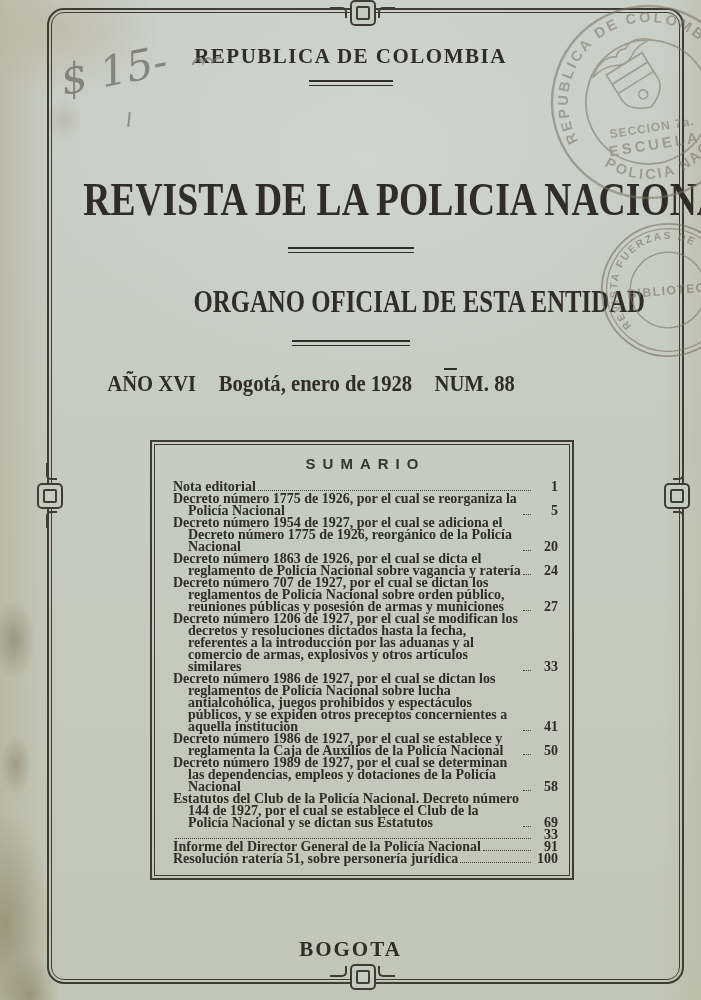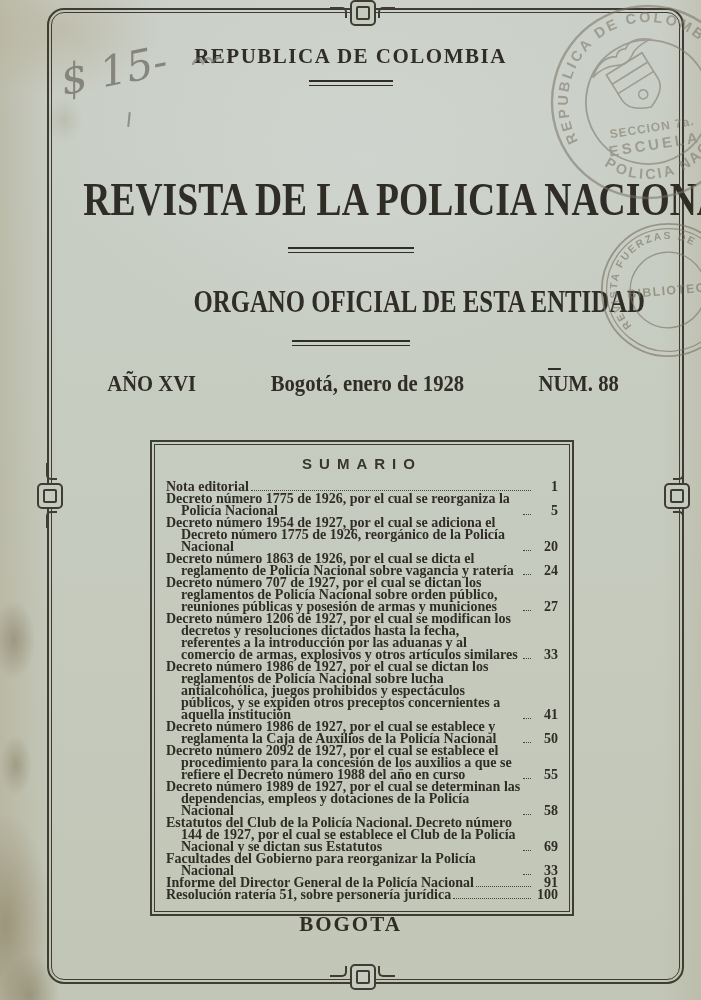--- a/index.html
+++ b/index.html
@@ -52,37 +52,37 @@
     border-top:2.2px solid var(--ink,#2f2d26);border-bottom:1.4px solid var(--ink,#2f2d26);height:3px;}
   .rule1{top:80px;width:84px;}
   .rule2{top:247px;width:126px;}
   .rule3{top:340px;width:118px;}
   .cond{display:inline-block;transform:scaleX(.8);transform-origin:center;white-space:nowrap;}
   .main-title{position:absolute;left:0;right:0;top:172px;text-align:center;
     font-size:47px;font-weight:bold;letter-spacing:0px;}
   .subtitle{position:absolute;left:0;right:0;top:284px;text-align:right;
     font-size:31px;font-weight:bold;}
   .issue-row{position:absolute;left:100px;right:76px;top:370px;display:flex;
-    justify-content:space-between;align-items:baseline;font-size:24px;font-weight:bold;}
+    align-items:baseline;font-size:24px;font-weight:bold;}
   .issue-row .cond{transform:scaleX(.86);}
   .num-wrap{position:relative;}
   .num-wrap::after{content:"";position:absolute;left:11px;top:-2px;width:15px;height:2.4px;background:var(--ink,#2f2d26);}
 
   
   .sumario-box{position:absolute;left:150px;top:440px;width:424px;
     border:2.4px solid var(--frame,#3f3d33);box-sizing:border-box;}
-  .sumario-box-inner{border:1px solid var(--frame,#3f3d33);margin:2px;padding:8px 11px 10px 11px;}
+  .sumario-box-inner{border:1px solid var(--frame,#3f3d33);margin:2px;padding:8px 11px 10px 18px;}
   .sumario-heading{text-align:center;font-family:"Liberation Sans",sans-serif;
     font-size:15px;font-weight:bold;letter-spacing:7px;margin:2px 0 9px 0;color:#383629;}
   .toc-entry{display:flex;align-items:flex-end;font-size:14px;line-height:12px;font-weight:bold;}
   .toc-text{flex:0 1 auto;text-indent:-15px;padding-left:15px;}
   .toc-leader{flex:1 1 8px;min-width:8px;border-bottom:1.6px dotted #45433a;margin:0 3px 2.4px 2px;}
   .toc-page{flex:0 0 24px;text-align:right;}
 
-  .footer-city{position:absolute;left:0;right:0;top:912px;text-align:center;
+  .footer-city{position:absolute;left:0;right:0;top:937px;text-align:center;
     font-size:21px;font-weight:bold;letter-spacing:2px;}
 
   
   .stamp{position:absolute;opacity:.55;}
   .stamp circle{fill:none;stroke:var(--stamp,#7a7363);}
   .stamp text{fill:var(--stamp,#7a7363);font-family:"Liberation Sans",sans-serif;font-weight:bold;}
   .stamp-school{left:528px;top:-18px;width:240px;height:240px;}
   .stamp-library{left:583px;top:205px;width:170px;height:170px;opacity:.62;}
   .ring-lg{font-size:14.5px;letter-spacing:2.5px;}
   .ring-sm{font-size:11px;letter-spacing:2px;}
@@ -174,36 +174,30 @@
             <span class="toc-text">Decreto número 1986 de 1927, por el cual se dictan los reglamentos de Policía Nacional sobre lucha antialcohólica, juegos prohibidos y espectáculos públicos, y se expiden otros preceptos concernientes a aquella institución</span>
             <span class="toc-leader"></span>
             <span class="toc-page">41</span>
           </div>
           <div class="toc-entry">
             <span class="toc-text">Decreto número 1986 de 1927, por el cual se establece y reglamenta la Caja de Auxilios de la Policía Nacional</span>
             <span class="toc-leader"></span>
             <span class="toc-page">50</span>
           </div>
           <div class="toc-entry">
-            <span class="toc-text">Decreto número 2092 de 1927, por el cual se establece el procedimiento para la concesión de los auxilios a que se refiere el Decreto número 1988 del año en curso</span>
-            <span class="toc-leader"></span>
-            <span class="toc-page">55</span>
-          </div>
-          <div class="toc-entry">
             <span class="toc-text">Decreto número 1989 de 1927, por el cual se determinan las dependencias, empleos y dotaciones de la Policía Nacional</span>
             <span class="toc-leader"></span>
             <span class="toc-page">58</span>
           </div>
           <div class="toc-entry">
             <span class="toc-text">Estatutos del Club de la Policía Nacional. Decreto número 144 de 1927, por el cual se establece el Club de la Policía Nacional y se dictan sus Estatutos</span>
             <span class="toc-leader"></span>
             <span class="toc-page">69</span>
           </div>
           <div class="toc-entry">
-            <span class="toc-text">Facultades del Gobierno para reorganizar la Policía Nacional</span>
             <span class="toc-leader"></span>
             <span class="toc-page">33</span>
           </div>
           <div class="toc-entry">
             <span class="toc-text">Informe del Director General de la Policía Nacional</span>
             <span class="toc-leader"></span>
             <span class="toc-page">91</span>
           </div>
           <div class="toc-entry">
             <span class="toc-text">Resolución ratería 51, sobre personería jurídica</span>

